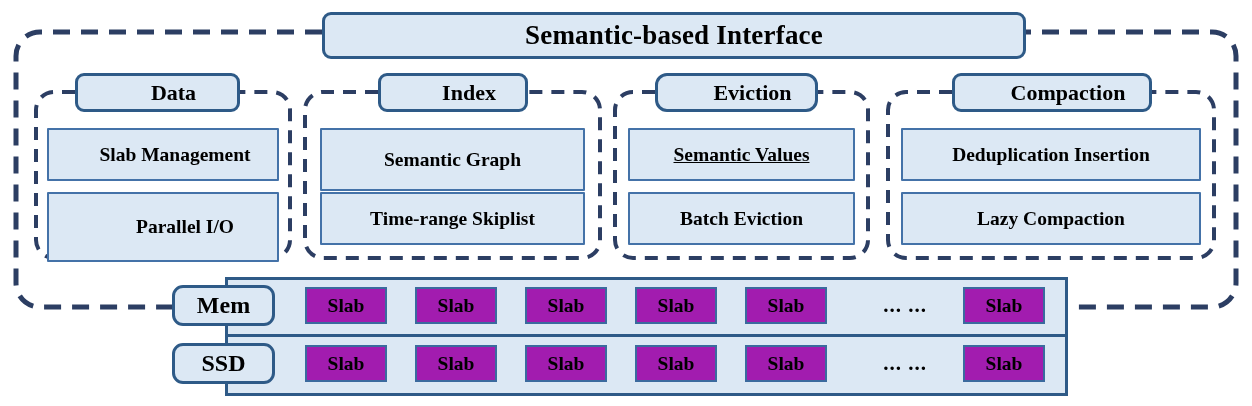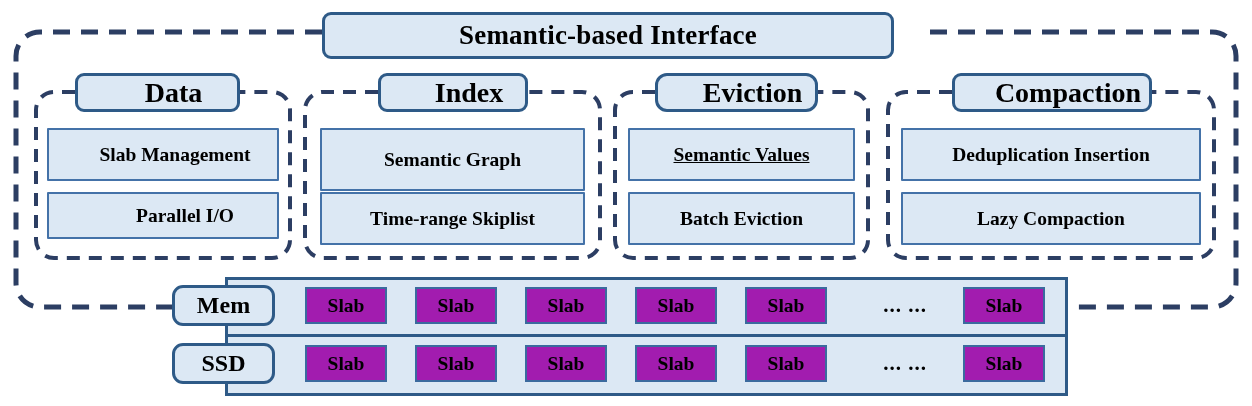--- a/index.html
+++ b/index.html
@@ -20,21 +20,21 @@
     background:#dce8f4;
     border:3px solid #2e5a87;
     border-radius:9px;
     display:flex;align-items:center;justify-content:center;
     font-weight:bold;
     color:#000;
     white-space:nowrap;
     z-index:6;
   }
   #iface-tab{font-size:27px;letter-spacing:.2px;}
-  .group-tab{font-size:28px;padding-left:32px;}
+  .group-tab{font-size:22px;padding-left:32px;}
   .tier-tab{font-size:24px;border-width:3px;border-radius:11px;}
 
   
   .feature{
     position:absolute;
     box-sizing:border-box;
     background:#dce8f4;
     border:2px solid #4472a8;
     border-radius:1px;
     display:flex;align-items:center;justify-content:center;
@@ -106,29 +106,29 @@
              A 18 18 0 0 0 633 258 L 850 258
              A 18 18 0 0 0 868 240 L 868 110
              A 18 18 0 0 0 850 92 L 818 92" fill="none" stroke="#2c3e63" stroke-width="4" stroke-dasharray="13 9"></path>
 
     <path d="M 952 92 L 906 92 A 18 18 0 0 0 888 110 L 888 240
              A 18 18 0 0 0 906 258 L 1196 258
              A 18 18 0 0 0 1214 240 L 1214 110
              A 18 18 0 0 0 1196 92 L 1152 92" fill="none" stroke="#2c3e63" stroke-width="4" stroke-dasharray="13 9"></path>
   </svg>
 
-  <div id="iface-tab" class="tab" style="left:322px;top:12px;width:572px;height:47px;">Semantic-based Interface</div>
+  <div id="iface-tab" class="tab" style="left:322px;top:12px;width:704px;height:47px;">Semantic-based Interface</div>
 
   <div class="tab group-tab" style="left:75px;top:73px;width:165px;height:39px;">Data</div>
   <div class="tab group-tab" style="left:378px;top:73px;width:150px;height:39px;">Index</div>
   <div class="tab group-tab" style="left:655px;top:73px;width:163px;height:39px;border-radius:12px;">Eviction</div>
   <div class="tab group-tab" style="left:952px;top:73px;width:200px;height:39px;">Compaction</div>
 
   <div class="feature" style="left:47px;top:128px;width:232px;height:53px;padding-left:24px;">Slab Management</div>
-  <div class="feature" style="left:47px;top:192px;width:232px;height:47px;padding-left:44px;">Parallel I/O</div>
+  <div class="feature" style="left:47px;top:192px;width:232px;height:70px;padding-left:44px;">Parallel I/O</div>
 
   <div class="feature" style="left:320px;top:128px;width:265px;height:63px;">Semantic Graph</div>
   <div class="feature" style="left:320px;top:192px;width:265px;height:53px;">Time-range Skiplist</div>
 
   <div class="feature" style="left:628px;top:128px;width:227px;height:53px;text-decoration:underline;">Semantic Values</div>
   <div class="feature" style="left:628px;top:192px;width:227px;height:53px;">Batch Eviction</div>
 
   <div class="feature" style="left:901px;top:128px;width:300px;height:53px;">Deduplication Insertion</div>
   <div class="feature" style="left:901px;top:192px;width:300px;height:53px;">Lazy Compaction</div>
 

